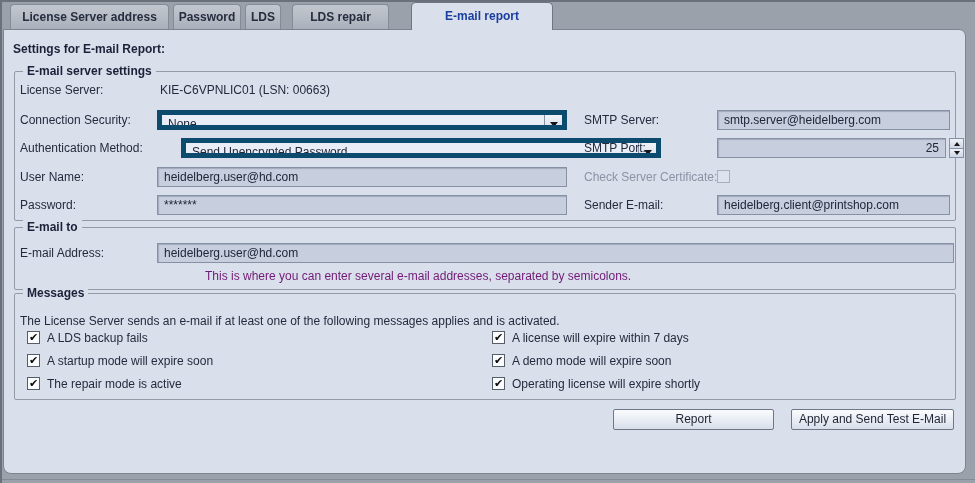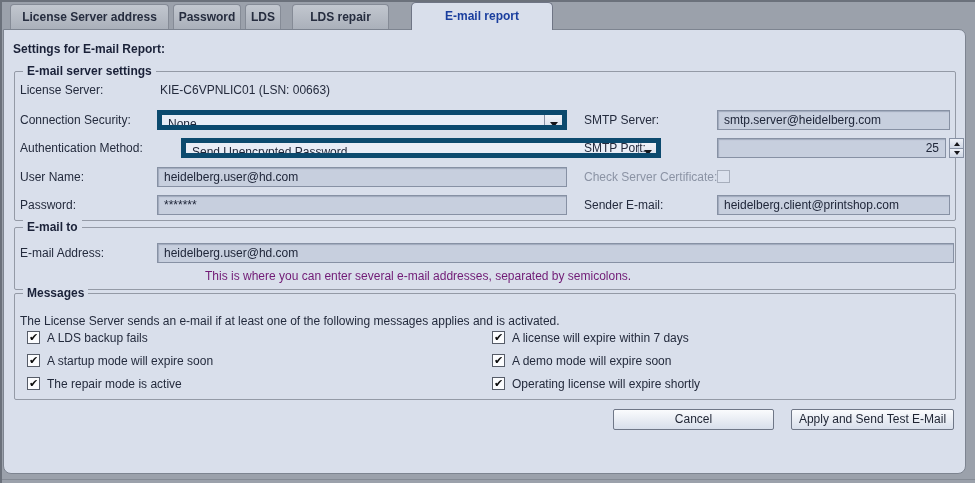--- a/index.html
+++ b/index.html
@@ -186,18 +186,18 @@
       <div class="cb" style="left:477px; top:37px;">✔</div>
       <div class="cb-label" style="left:497px; top:37px;">A license will expire within 7 days</div>
 
       <div class="cb" style="left:477px; top:60px;">✔</div>
       <div class="cb-label" style="left:497px; top:60px;">A demo mode will expire soon</div>
 
       <div class="cb" style="left:477px; top:83px;">✔</div>
       <div class="cb-label" style="left:497px; top:83px;">Operating license will expire shortly</div>
     </div>
 
-    <div class="btn" style="left:609px; top:379px; width:161px;">Cancel</div>
+    <div class="btn" style="left:609px; top:379px; width:161px;">Report</div>
     <div class="btn" style="left:787px; top:379px; width:163px;">Apply and Send Test E-Mail</div>
   </div>
 
   <div class="frame-left"></div>
 </div>
 
 </body></html>

